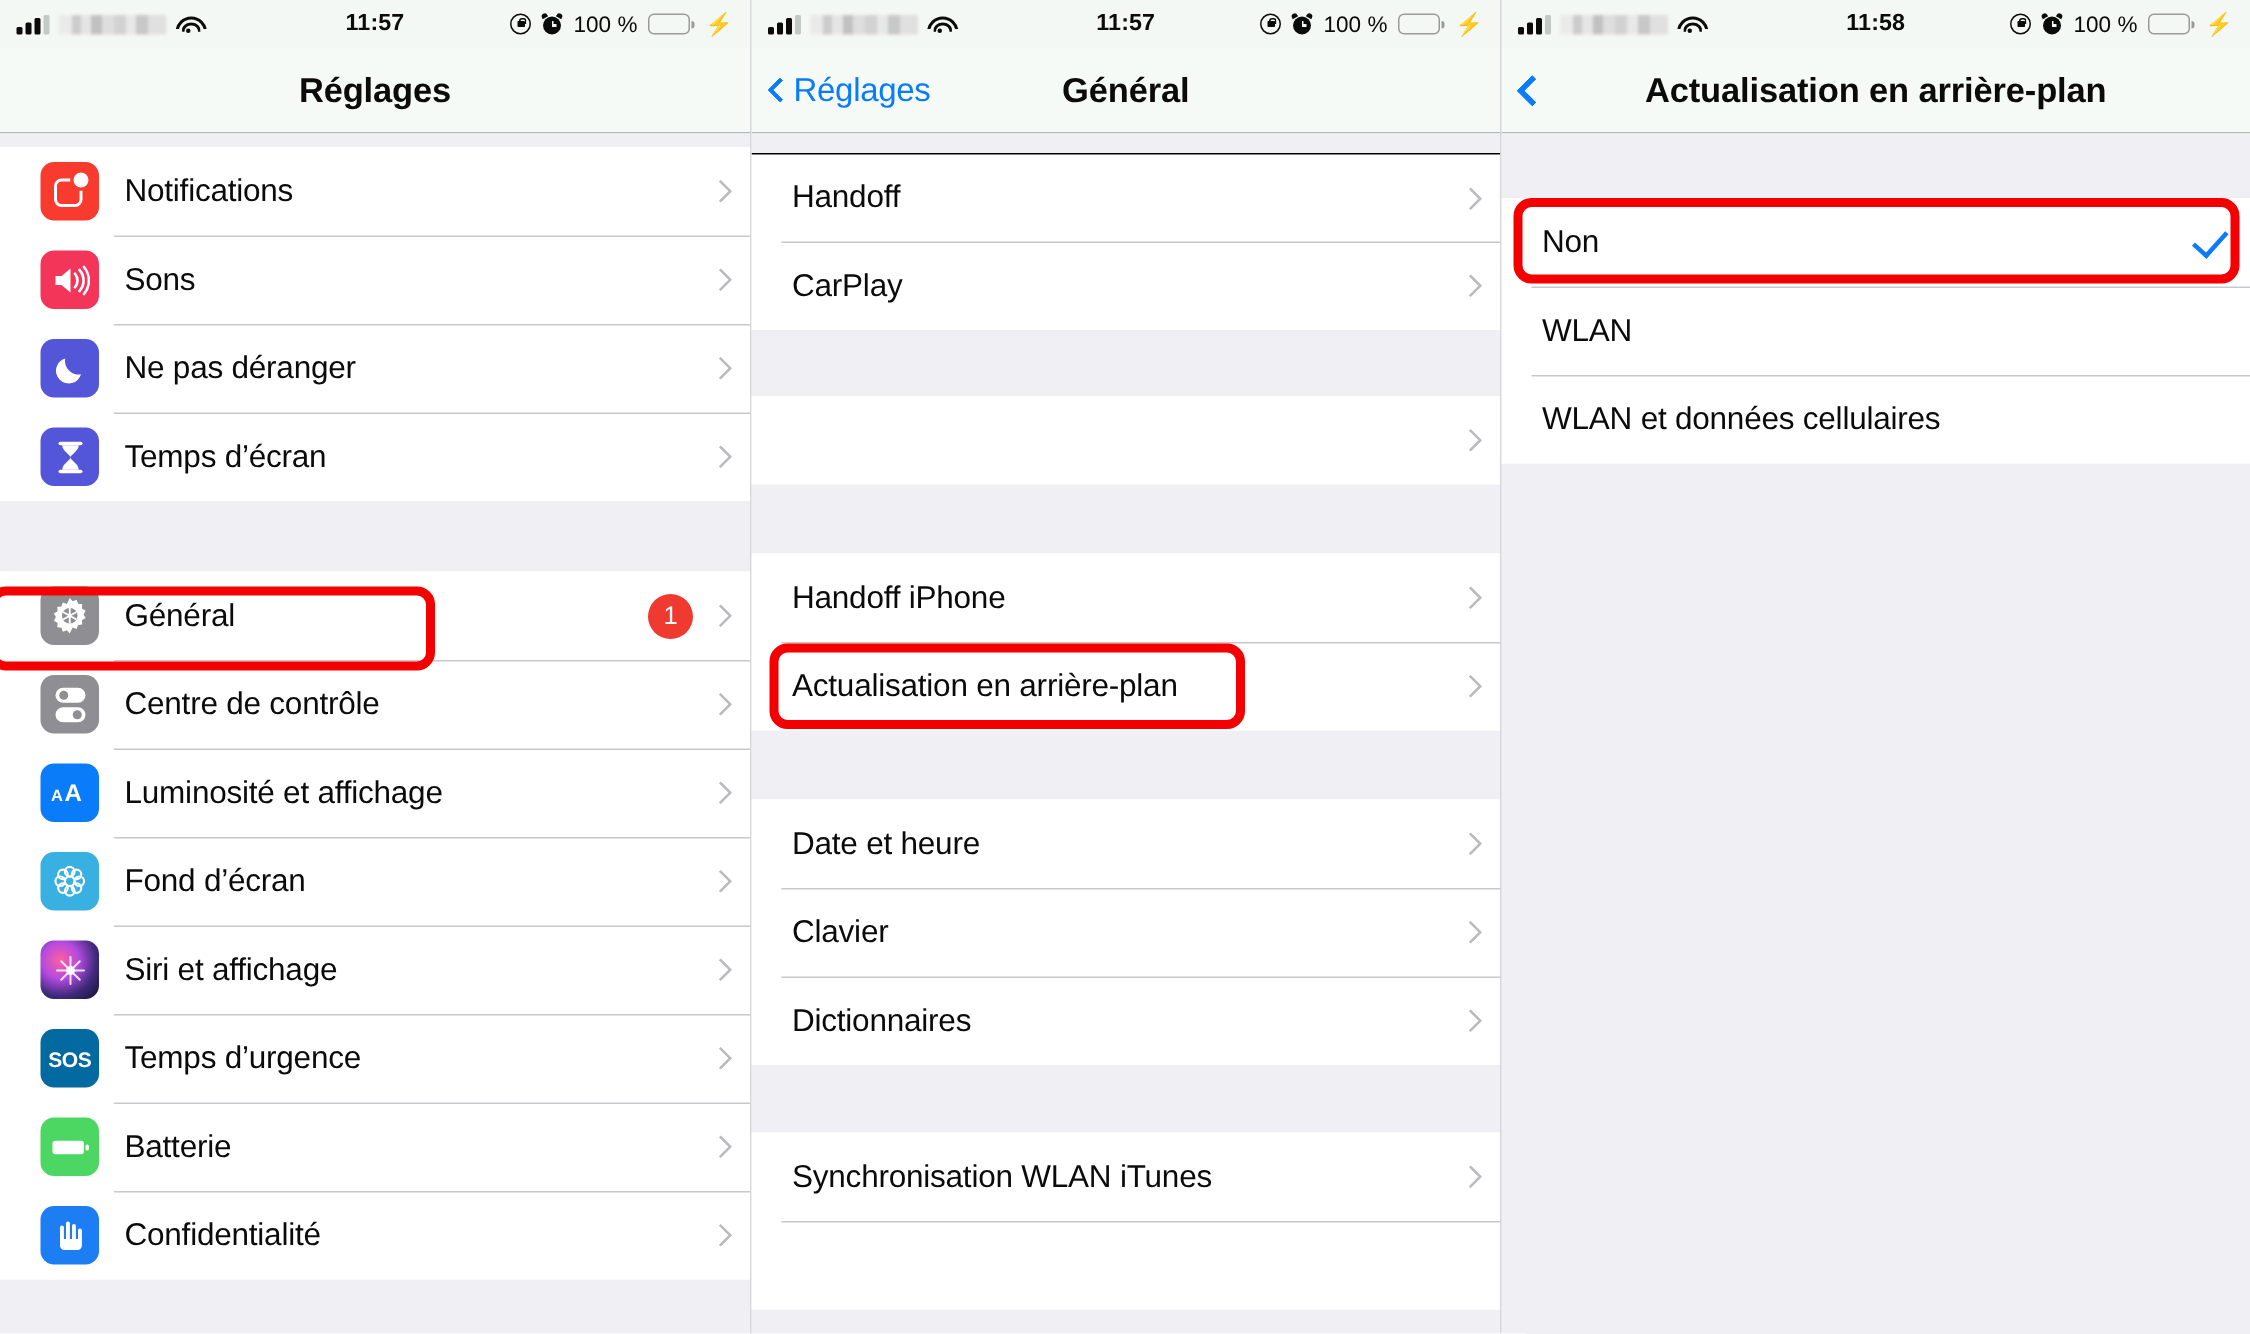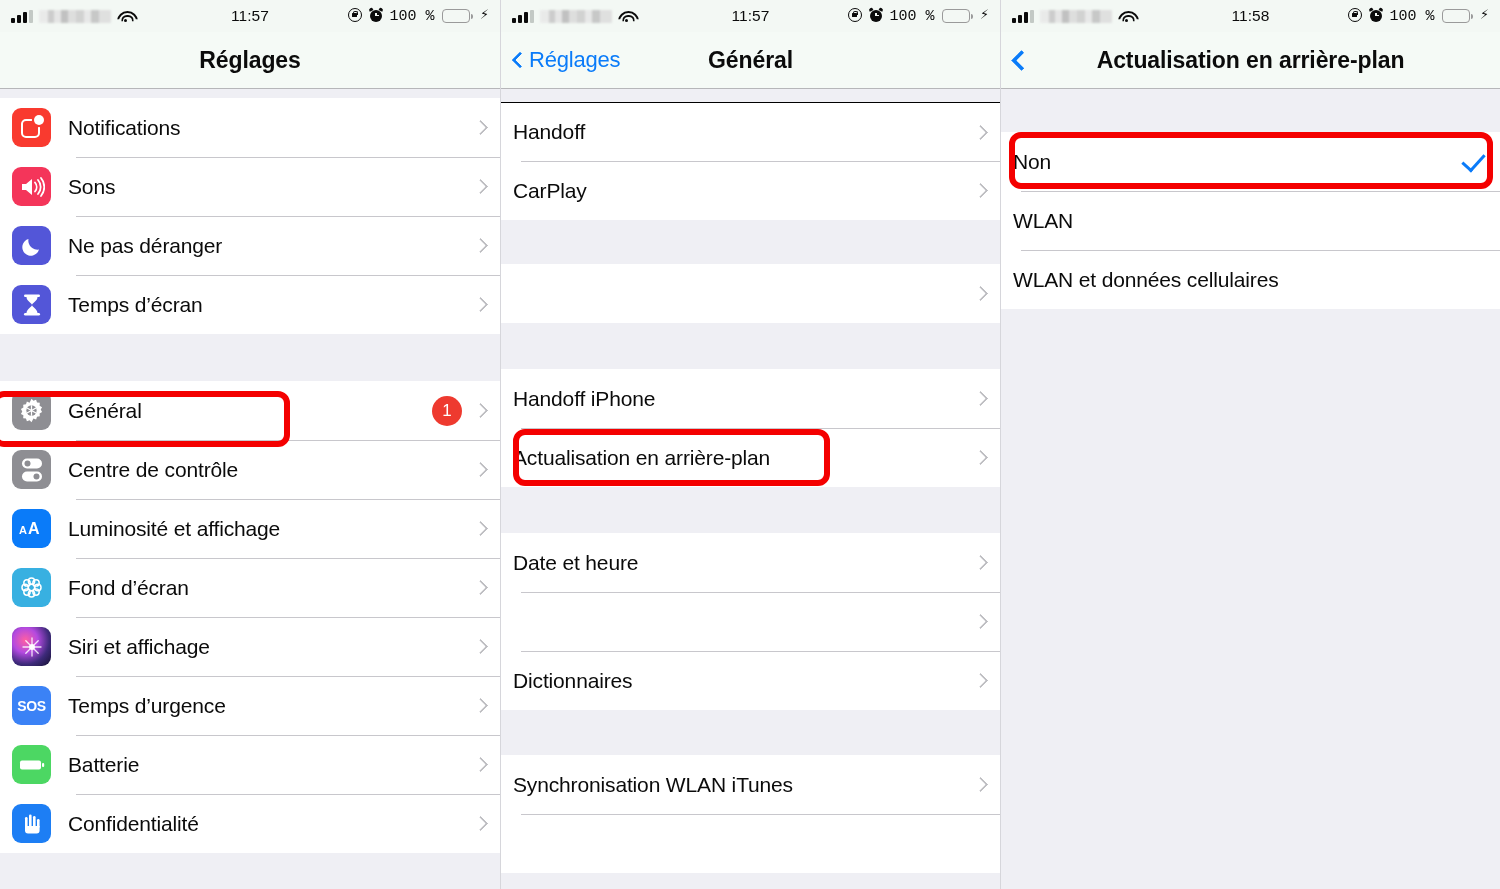--- a/index.html
+++ b/index.html
@@ -49,25 +49,25 @@
     width: 8.2px; height: 8.2px;
     border: 2.6px solid #0b0b0b; border-radius: 50%;
     clip-path: polygon(0 0, 100% 0, 100% 52%, 0 52%);
   }
   .wifi-dot {
     position: absolute; left: 6.8px; top: 9.4px;
     width: 3.4px; height: 3.4px; border-radius: 50%; background: #0b0b0b;
   }
   .sb-time {
     position: absolute; left: 0; right: 0; text-align: center;
-    font-size: 15.5px; font-weight: 400; color: #0b0b0b; letter-spacing: .1px;
+    font-size: 15.5px; font-weight: 700; color: #0b0b0b; letter-spacing: .1px;
   }
   .sb-right {
-    margin-left: auto; display: flex; gap: 7px;
-    position: relative; z-index: 2; font-family: Liberation Mono, monospace;
+    margin-left: auto; display: flex; align-items: center; gap: 7px;
+    position: relative; z-index: 2;
   }
   .rotlock {
     position: relative; width: 14px; height: 14px;
     border: 1.6px solid #0b0b0b; border-radius: 50%;
   }
   .rotlock::before {
     content: ""; position: absolute; left: 3.4px; top: 4.4px;
     width: 5.2px; height: 4px; background: #0b0b0b; border-radius: .5px;
   }
   .rotlock::after {
@@ -134,21 +134,21 @@
   }
   .nav-back-label { font-size: 22px; color: #0a7bf9; letter-spacing: -.2px; }
 
   
   .content { position: absolute; top: 89px; left: 0; right: 0; bottom: 0; background: #efeff4; }
   .gap { background: #efeff4; }
   .group { background: #ffffff; }
   .row {
     height: 59px; background: #ffffff;
     display: flex; align-items: center;
-    padding-left: 12px; padding-right: 14px;
+    padding-left: 27px; padding-right: 14px;
     position: relative; cursor: pointer;
   }
   .row + .row::before {
     content: ""; position: absolute; top: 0; height: 1px;
     background: #c8c7cc; left: 0; right: 0;
   }
   .row.inset + .row.inset::before { left: 20px; }
   .row.icons + .row.icons::before { left: 76px; }
   .row-label { font-size: 21px; color: #0b0b0b; letter-spacing: -.15px; flex: 1; }
   .row-acc { display: flex; align-items: center; gap: 13px; margin-left: auto; }
@@ -190,21 +190,21 @@
   .ic-moon { background: #5356d8; }
   .ic-hourglass { background: #5356d8; }
   .ic-general { background: #8e8e93; }
   .ic-control { background: #8e8e93; }
   .ic-display { background: #0a7bf9; }
   .ic-wallpaper { background: #38b0e1; }
   .ic-siri {
     background: radial-gradient(circle at 34% 34%, #ff5fa2 0%, #b44ae0 34%, #3d2a7a 66%, #14102e 100%);
   }
   .ic-touchid { background: #f4355a; }
-  .ic-sos { background: #3b82f6; color: #fff; font-size: 14px; font-weight: 700; letter-spacing: -.3px; }
+  .ic-sos { background: #0369a1; color: #fff; font-size: 14px; font-weight: 700; letter-spacing: -.3px; }
   .ic-battery { background: #4cd763; }
   .ic-privacy { background: #1d7ef4; }
   .glyph { display: block; }
 
   
   .hl {
     position: absolute; border: 6px solid #f40000; border-radius: 12px;
     pointer-events: none; z-index: 5;
   }
 </style>
@@ -513,20 +513,21 @@
       <div class="gap" style="height:46px"></div>
 
       <div class="group">
         <div class="row inset">
           <span class="row-label">Date et heure</span>
           <span class="row-acc">
               <span class="chev-right"></span>
             </span>
         </div>
         <div class="row inset">
+          <span class="row-label">Clavier</span>
           <span class="row-acc">
               <span class="chev-right"></span>
             </span>
         </div>
         <div class="row inset">
           <span class="row-label">Dictionnaires</span>
           <span class="row-acc">
               <span class="chev-right"></span>
             </span>
         </div>

